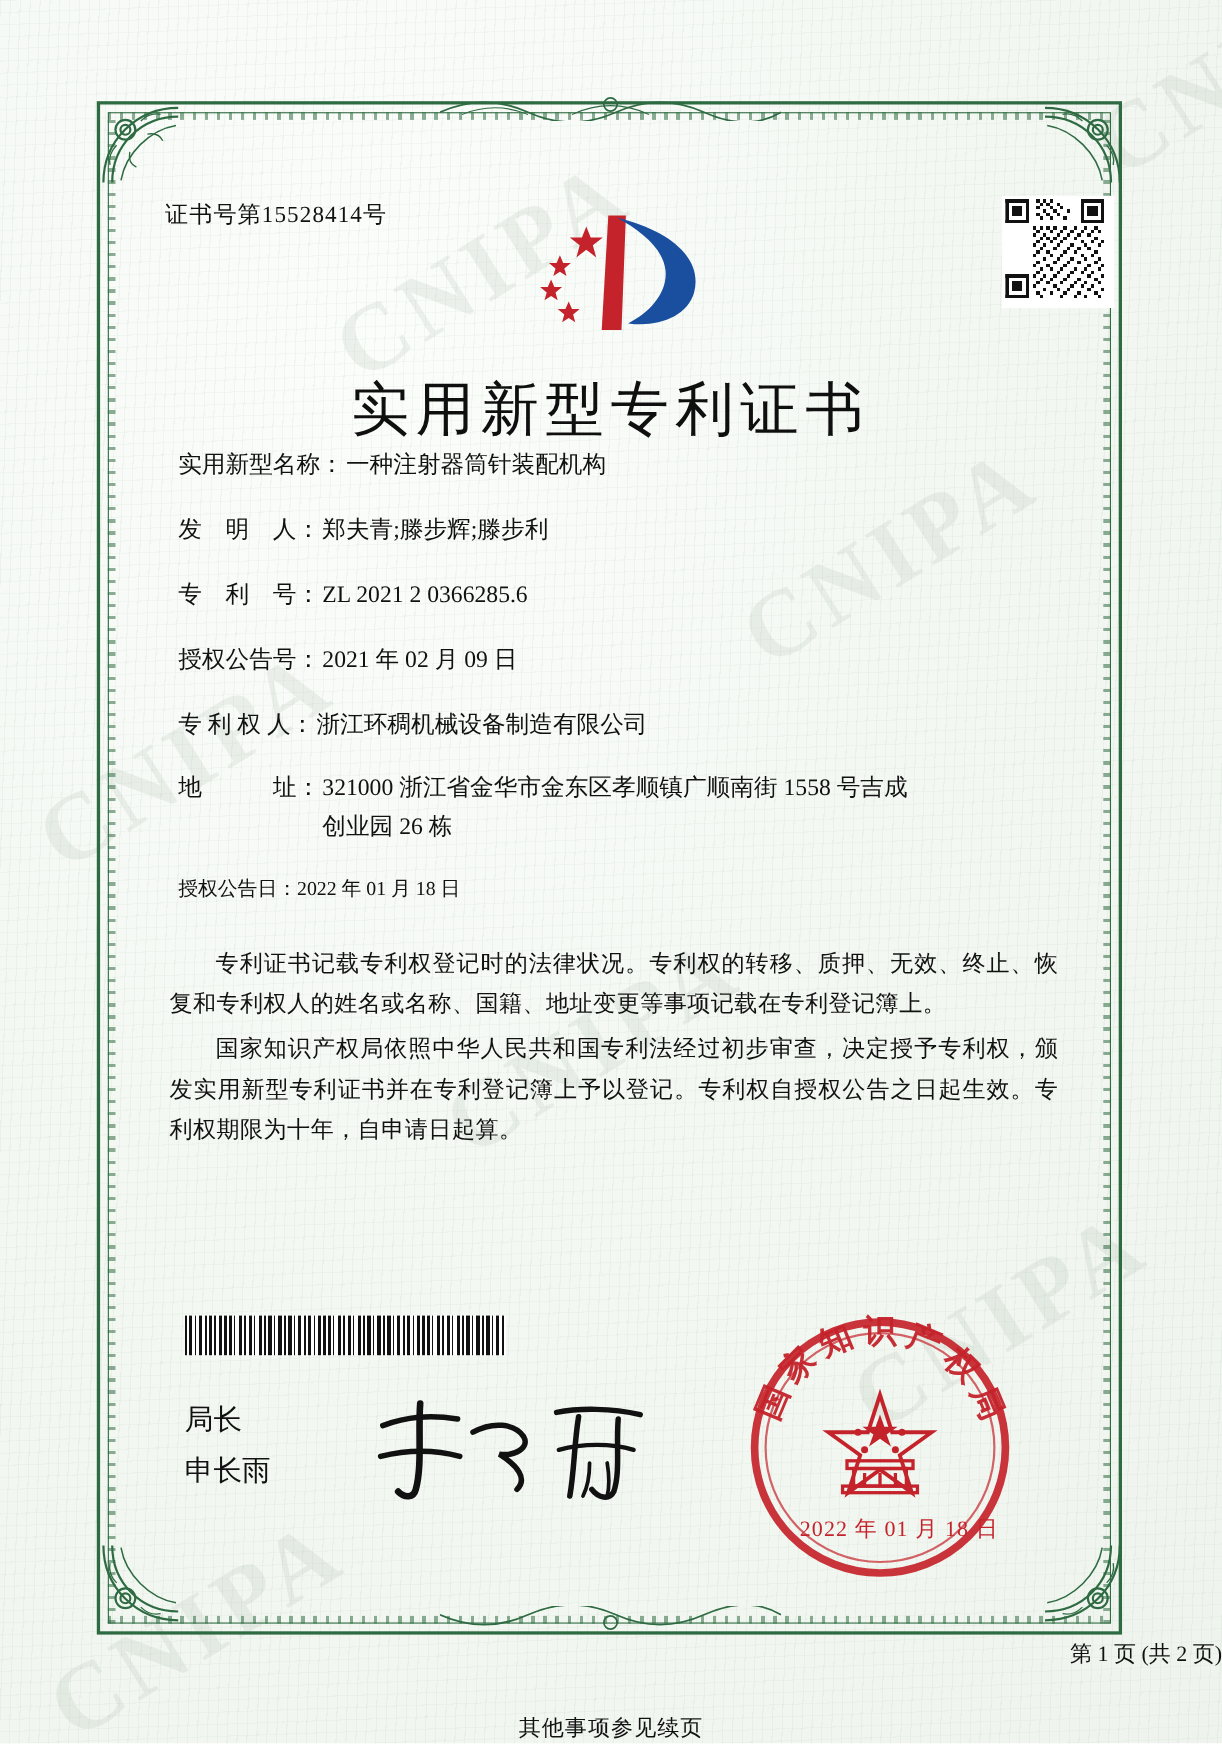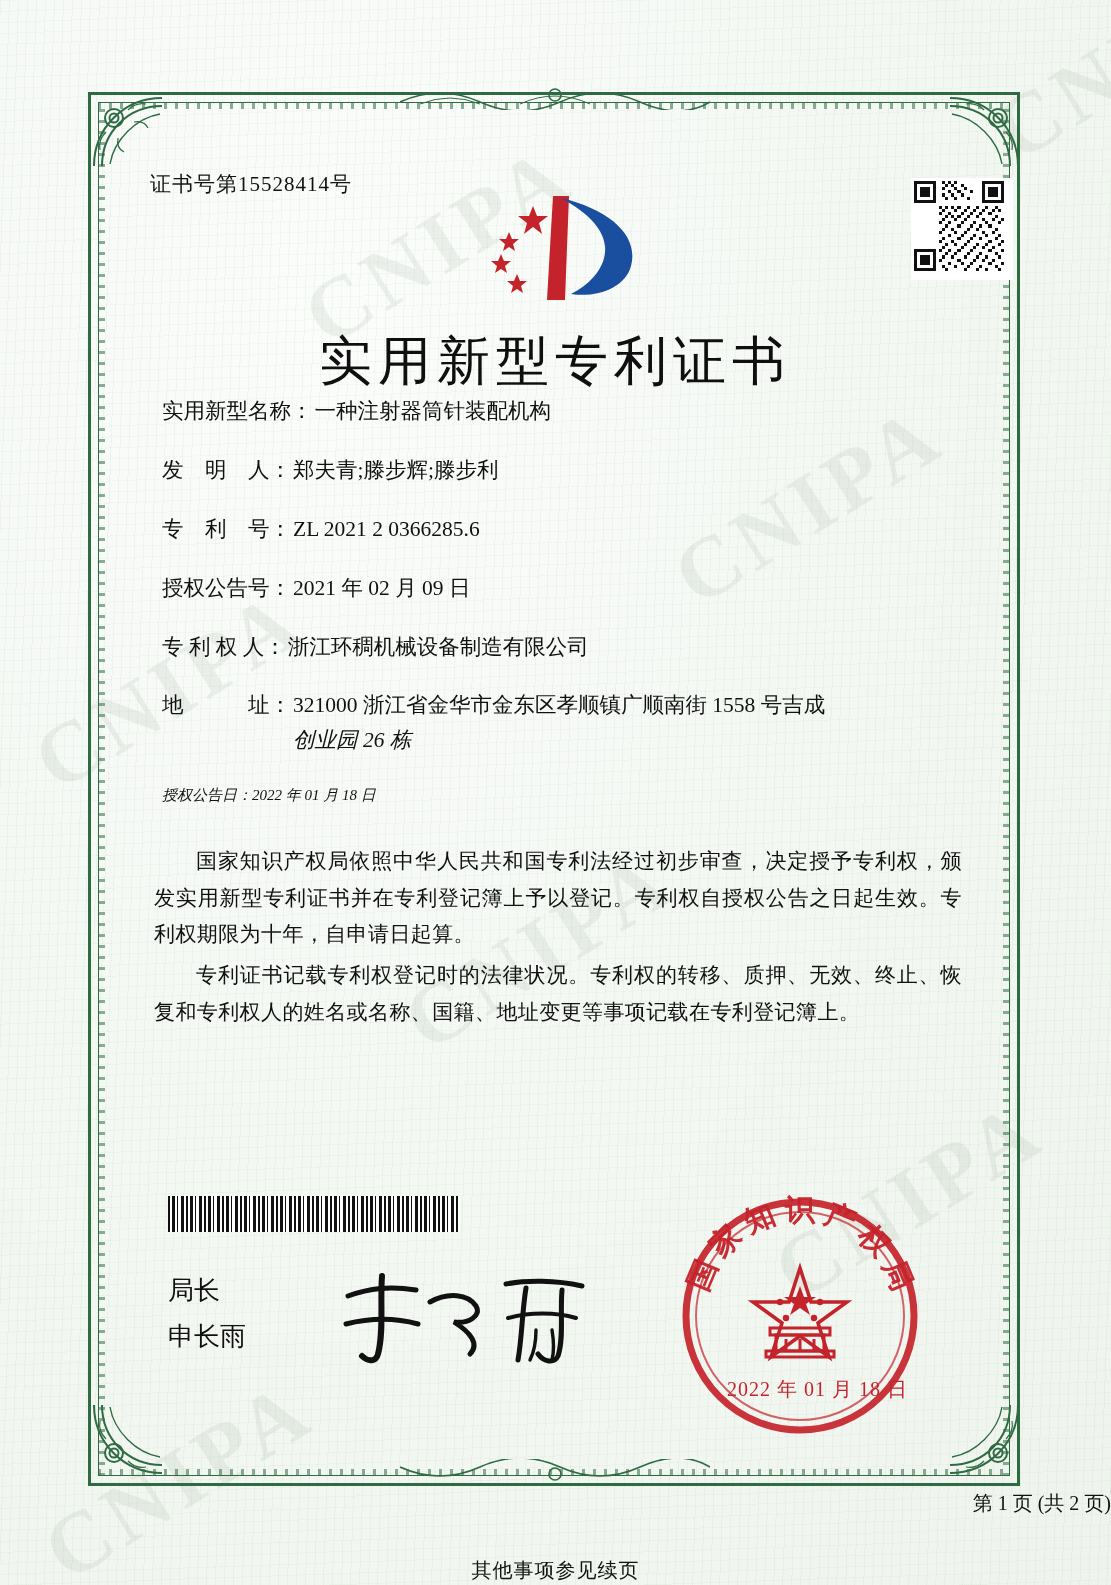--- a/index.html
+++ b/index.html
@@ -100,21 +100,21 @@
   .content {
     position: absolute;
     left: 140px; top: 150px;
     width: 830px;
   }
 
   .cert-no {
     font-size: 21px;
     letter-spacing: 1px;
     color: #111;
-    margin: 20px 0 0 10px;
+    margin: 31px 0 0 10px;
   }
 
   .qr {
     position: absolute;
     right: 98px;
     top: 178px;
     width: 96px; height: 96px;
     background: #fff;
     padding: 3px;
   }
@@ -150,27 +150,26 @@
     margin: 0 0 32px 22px;
   }
   .f-label {
     white-space: pre;
     flex: 0 0 auto;
   }
   .f-value {
     flex: 1 1 auto;
     padding-left: 2px;
   }
-  .f-value .line2 { display: block; margin-top: 8px; font-style: italic; }
+  .f-value .line2 { display: block; margin-top: 8px; }
 
   .row-two {
     display: flex;
     margin: 0 0 10px 22px;
-    font-size: 15px;
-    font-style: italic;
+    font-size: 18px;
   }
   .row-two .seg2 { margin-left: 100px; }
 
   .para {
     margin: 38px 8px 0 14px;
     font-size: 21px;
     line-height: 1.75;
     text-align: justify;
     letter-spacing: 0.4px;
     color: #111;
@@ -542,22 +541,22 @@
       </div>
 
       <div class="row-two">
         <span class="seg1">
           <span>授权公告日：</span><span>2022 年 01 月 18 日</span>
         </span>
       </div>
     </div>
 
     <div class="para">
+      <p>专利证书记载专利权登记时的法律状况。专利权的转移、质押、无效、终止、恢复和专利权人的姓名或名称、国籍、地址变更等事项记载在专利登记簿上。</p>
       <p>国家知识产权局依照中华人民共和国专利法经过初步审查，决定授予专利权，颁发实用新型专利证书并在专利登记簿上予以登记。专利权自授权公告之日起生效。专利权期限为十年，自申请日起算。</p>
-      <p>专利证书记载专利权登记时的法律状况。专利权的转移、质押、无效、终止、恢复和专利权人的姓名或名称、国籍、地址变更等事项记载在专利登记簿上。</p>
     </div>
   </div>
 
   <div class="barcode"></div>
 
   <div class="sig-label">
     <div>局长</div>
     <div>申长雨</div>
   </div>
 

